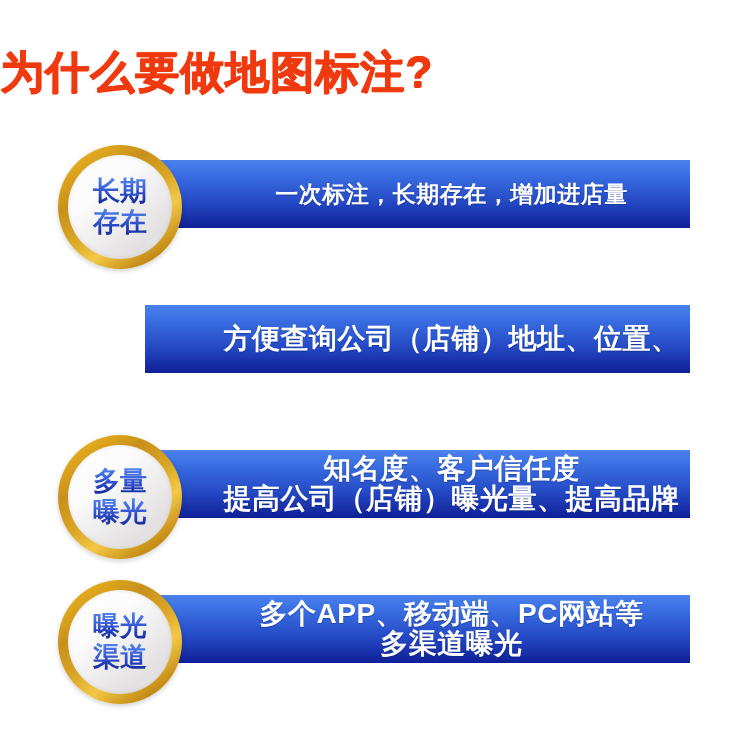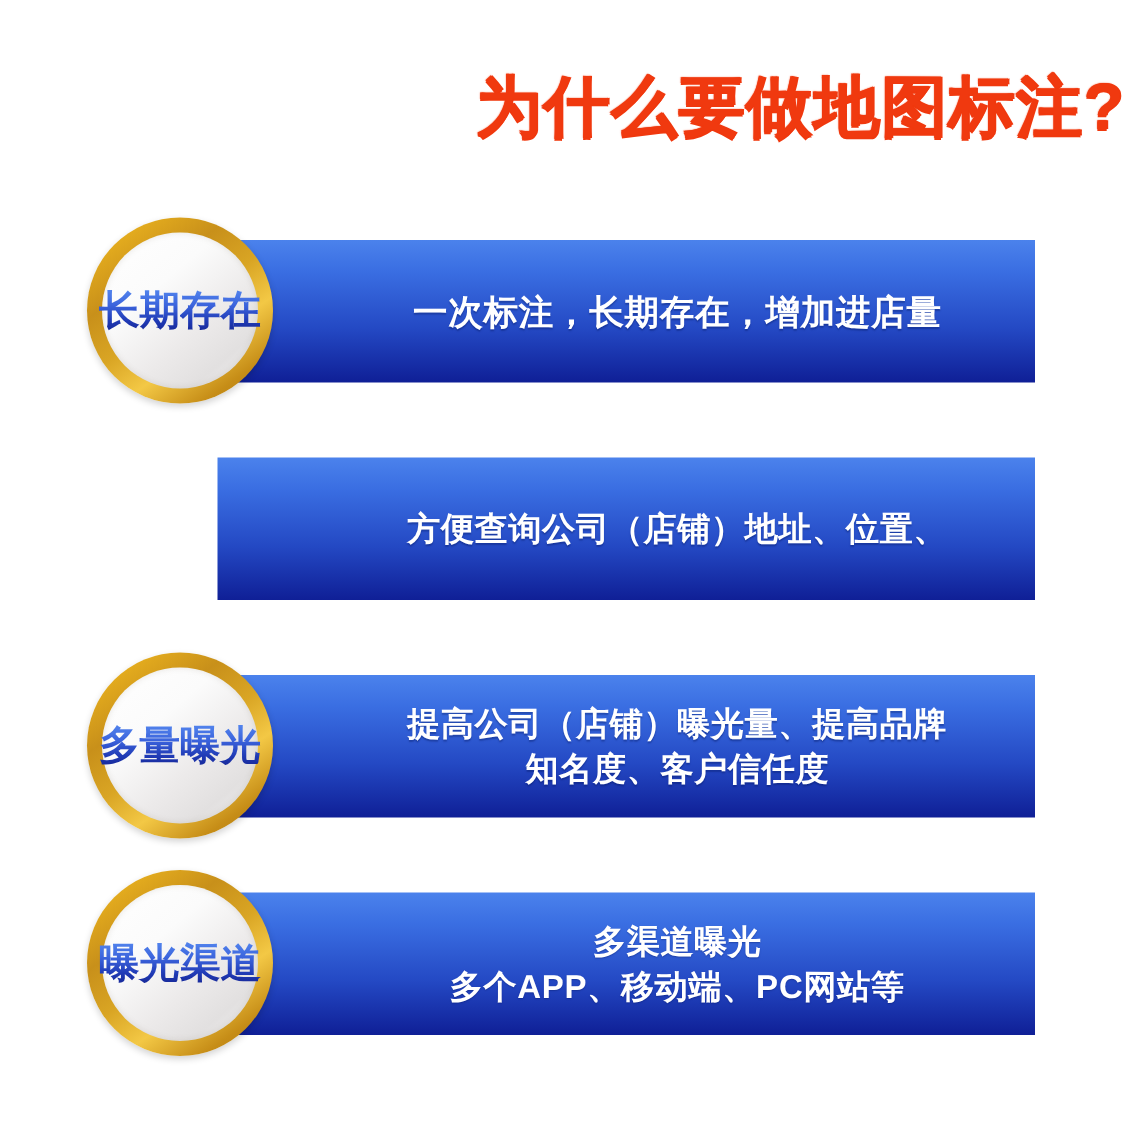--- a/index.html
+++ b/index.html
@@ -21,21 +21,21 @@
     height: 750px;
     background: #ffffff;
   }
 
   
   .title-wrap {
     position: absolute;
     top: 44px;
     left: 0;
     width: 750px;
-    text-align: right;
+    text-align: left;
   }
   .title {
     display: inline-block;
     font-size: 44px;
     line-height: 56px;
     font-weight: bold;
     color: #f0390f;
     letter-spacing: 1px;
     text-shadow: 0 0 1px #f0390f, 1px 0 0 #f0390f, 0 1px 0 #f0390f;
     white-space: nowrap;
@@ -52,34 +52,34 @@
   .row-1 { top: 287px; }
   .row-2 { top: 432px; }
   .row-3 { top: 577px; }
 
   
   .bar {
     position: absolute;
     left: 145px;
     top: 18px;
     width: 545px;
-    height: 95px;
+    height: 68px;
     background: linear-gradient(to bottom, #4b82ec 0%, #3a6ee2 22%, #2449c4 62%, #0f1f96 100%);
     box-sizing: border-box;
     padding-left: 82px;
     padding-right: 14px;
     display: flex;
     flex-direction: column;
     align-items: center;
     justify-content: center;
     z-index: 1;
   }
   .bar-line {
     color: #ffffff;
-    font-size: 22px;
+    font-size: 28px;
     font-weight: bold;
     line-height: 30px;
     letter-spacing: 0.5px;
     white-space: nowrap;
     text-shadow: 0 1px 1px rgba(0, 20, 90, 0.35);
   }
   
   .bar.single .bar-line {
     font-size: 23px;
   }
@@ -98,21 +98,21 @@
     display: flex;
     align-items: center;
     justify-content: center;
   }
   .badge-inner {
     width: 104px;
     height: 104px;
     border-radius: 50%;
     background: linear-gradient(140deg, #ffffff 0%, #fbfbfb 35%, #eceaea 62%, #e2e0e0 80%, #f3f2f2 100%);
     display: flex;
-    flex-direction: row;
+    flex-direction: column;
     align-items: center;
     justify-content: center;
     box-shadow: inset 0 0 4px rgba(120, 110, 90, 0.18);
   }
   .badge-line {
     font-size: 27px;
     font-weight: bold;
     line-height: 31px;
     letter-spacing: 0px;
     white-space: nowrap;
@@ -145,35 +145,35 @@
   </div>
 
   <div class="row row-1">
     <div class="bar">
       <div class="bar-line">方便查询公司（店铺）地址、位置、</div>
     </div>
   </div>
 
   <div class="row row-2">
     <div class="bar">
+      <div class="bar-line">知名度、客户信任度</div>
       <div class="bar-line">提高公司（店铺）曝光量、提高品牌</div>
-      <div class="bar-line">知名度、客户信任度</div>
     </div>
     <div class="badge">
       <div class="badge-inner">
         <div class="badge-line">多量</div>
         <div class="badge-line">曝光</div>
       </div>
     </div>
   </div>
 
   <div class="row row-3">
     <div class="bar">
+      <div class="bar-line">多个APP、移动端、PC网站等</div>
       <div class="bar-line">多渠道曝光</div>
-      <div class="bar-line">多个APP、移动端、PC网站等</div>
     </div>
     <div class="badge">
       <div class="badge-inner">
         <div class="badge-line">曝光</div>
         <div class="badge-line">渠道</div>
       </div>
     </div>
   </div>
 
 </div>

